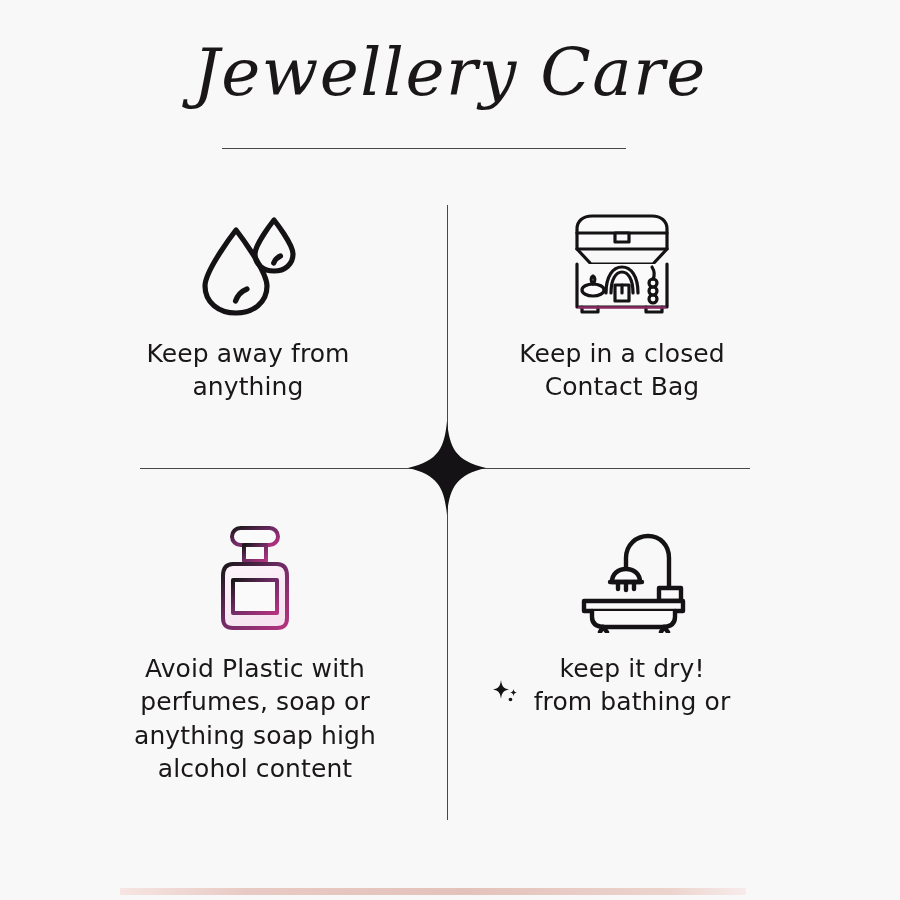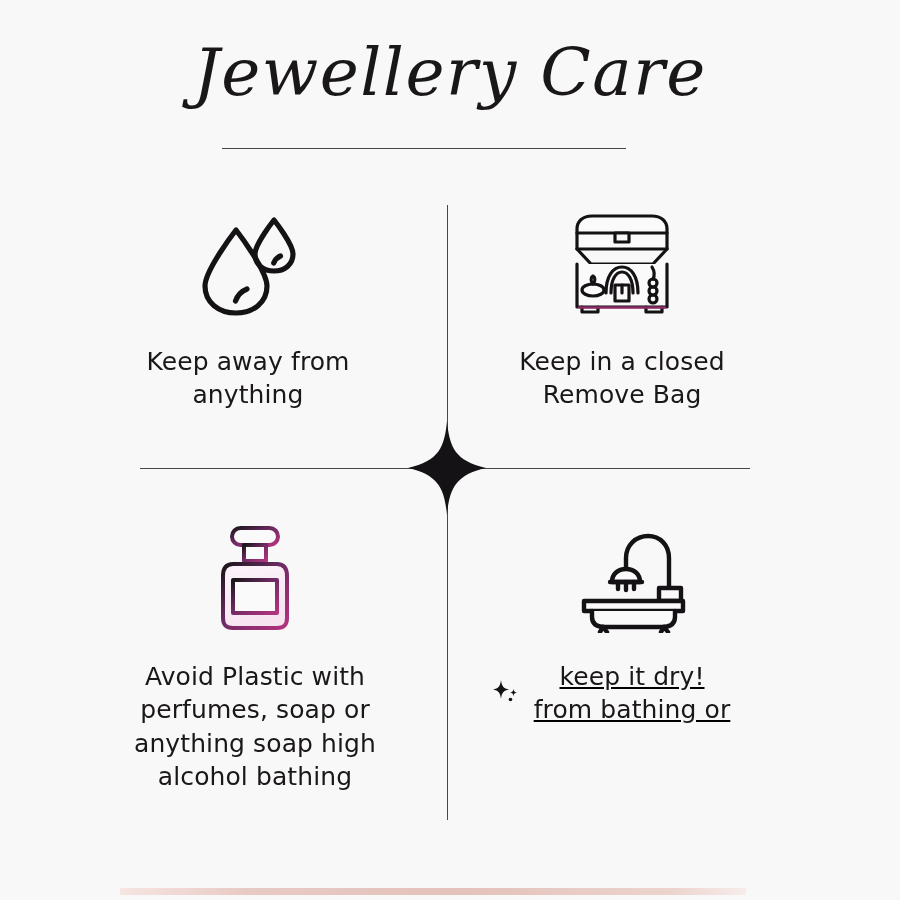--- a/index.html
+++ b/index.html
@@ -85,32 +85,32 @@
   
   .quad {
     position: absolute;
     width: 300px;
     text-align: center;
   }
 
   #quad-moisture   { left: 98px;  top: 205px; }
   #quad-storage    { left: 472px; top: 205px; }
   #quad-chemicals  { left: 105px; top: 520px; }
-  #quad-bathing    { left: 482px; top: 520px; text-decoration: underline; }
+  #quad-bathing    { left: 482px; top: 520px; }
 
   .quad-icon {
     height: 118px;
     display: flex;
     align-items: center;
     justify-content: center;
     line-height: 0;
   }
 
   .quad-caption {
-    margin-top: 22px;
+    margin-top: 14px;
     font-family: "DejaVu Sans", "Liberation Sans", sans-serif;
     font-size: 25px;
     font-weight: 400;
     line-height: 1.33;
     color: #1a1719;
     letter-spacing: 0.1px;
   }
 
   .quad-caption .ln { display: block; }
 
@@ -195,21 +195,21 @@
         <circle cx="93" cy="88" r="4"></circle>
 
         <path d="M22 96 L22 101 L38 101 L38 96"></path>
         <path d="M86 96 L86 101 L102 101 L102 96"></path>
 
         <path d="M19 96.5 L105 96.5" stroke="#b4337f" stroke-width="2.4" opacity="0.75"></path>
       </svg>
     </div>
     <div class="quad-caption">
       <span class="ln">Keep in a closed</span>
-      <span class="ln">Remove Bag</span>
+      <span class="ln">Contact Bag</span>
     </div>
   </div>
 
   <div class="quad" id="quad-chemicals">
     <div class="quad-icon">
       <svg width="100" height="112" viewBox="0 0 100 112" xmlns="http://www.w3.org/2000/svg">
         <defs>
           <linearGradient id="perfumeGrad" x1="0" y1="0" x2="1" y2="1">
             <stop offset="0%" stop-color="#1a1719"></stop>
             <stop offset="45%" stop-color="#6d2a63"></stop>
@@ -230,21 +230,21 @@
           <path d="M18 53 C18 45 21 41 28 41 L72 41 C79 41 82 45 82 53 L82 95 C82 102 79 105 72 105 L28 105 C21 105 18 102 18 95 Z" fill="url(#perfumeFill)"></path>
 
           <rect x="28" y="57" width="44" height="33" fill="#fbfafa"></rect>
         </g>
       </svg>
     </div>
     <div class="quad-caption">
       <span class="ln">Avoid Plastic with</span>
       <span class="ln">perfumes, soap or</span>
       <span class="ln">anything soap high</span>
-      <span class="ln">alcohol bathing</span>
+      <span class="ln">alcohol content</span>
     </div>
   </div>
 
   <div class="quad" id="quad-bathing">
     <div class="quad-icon">
       <svg width="112" height="108" viewBox="0 0 112 108" xmlns="http://www.w3.org/2000/svg" fill="none" stroke="#141214" stroke-width="4.4" stroke-linecap="round" stroke-linejoin="round">
 
         <path d="M50 44 L50 33 C50 20 60 11 72 11 C84 11 93 20 93 33 L93 68"></path>
 
         <path d="M36 57 C36 49 42 44 50 44 C58 44 64 49 64 57 Z" fill="#fbfafa"></path>

